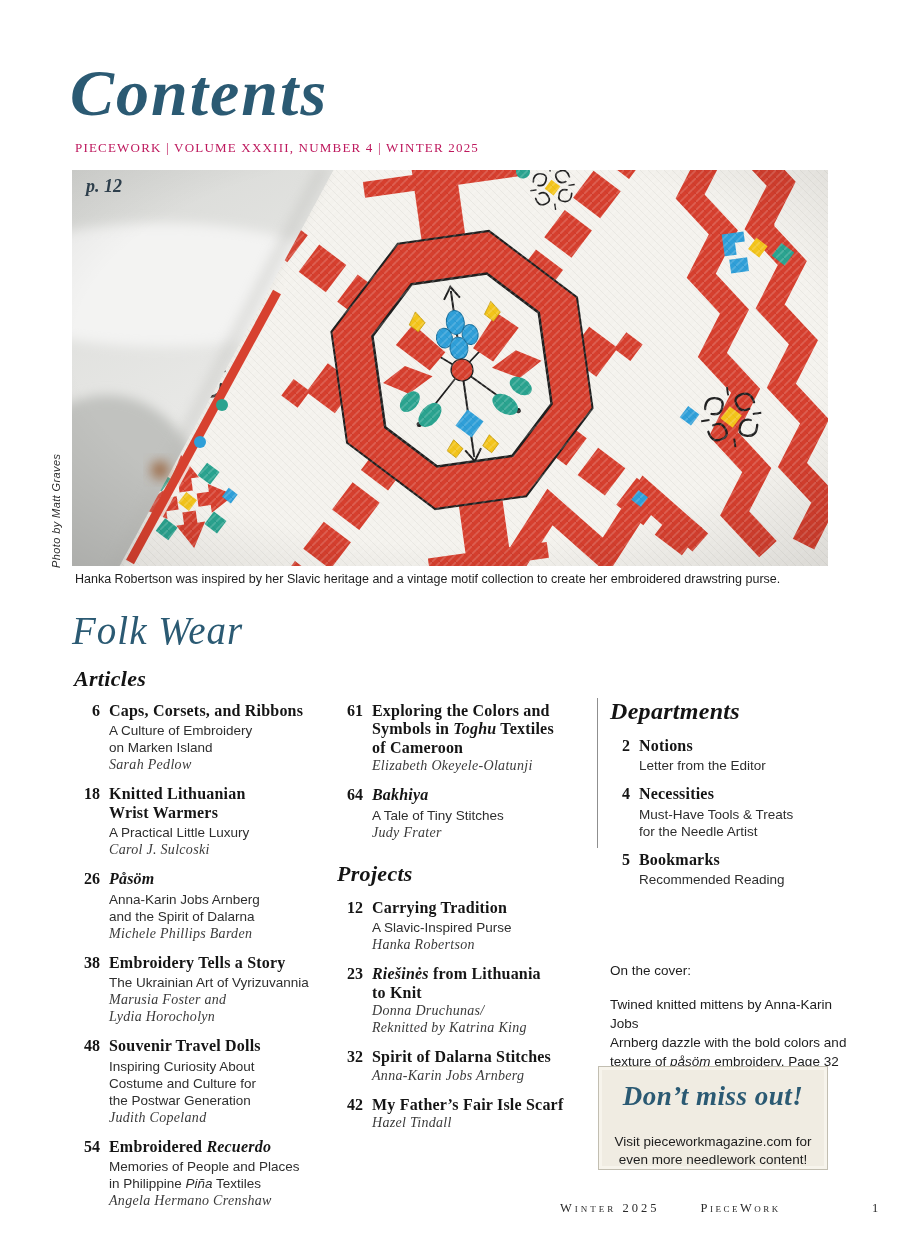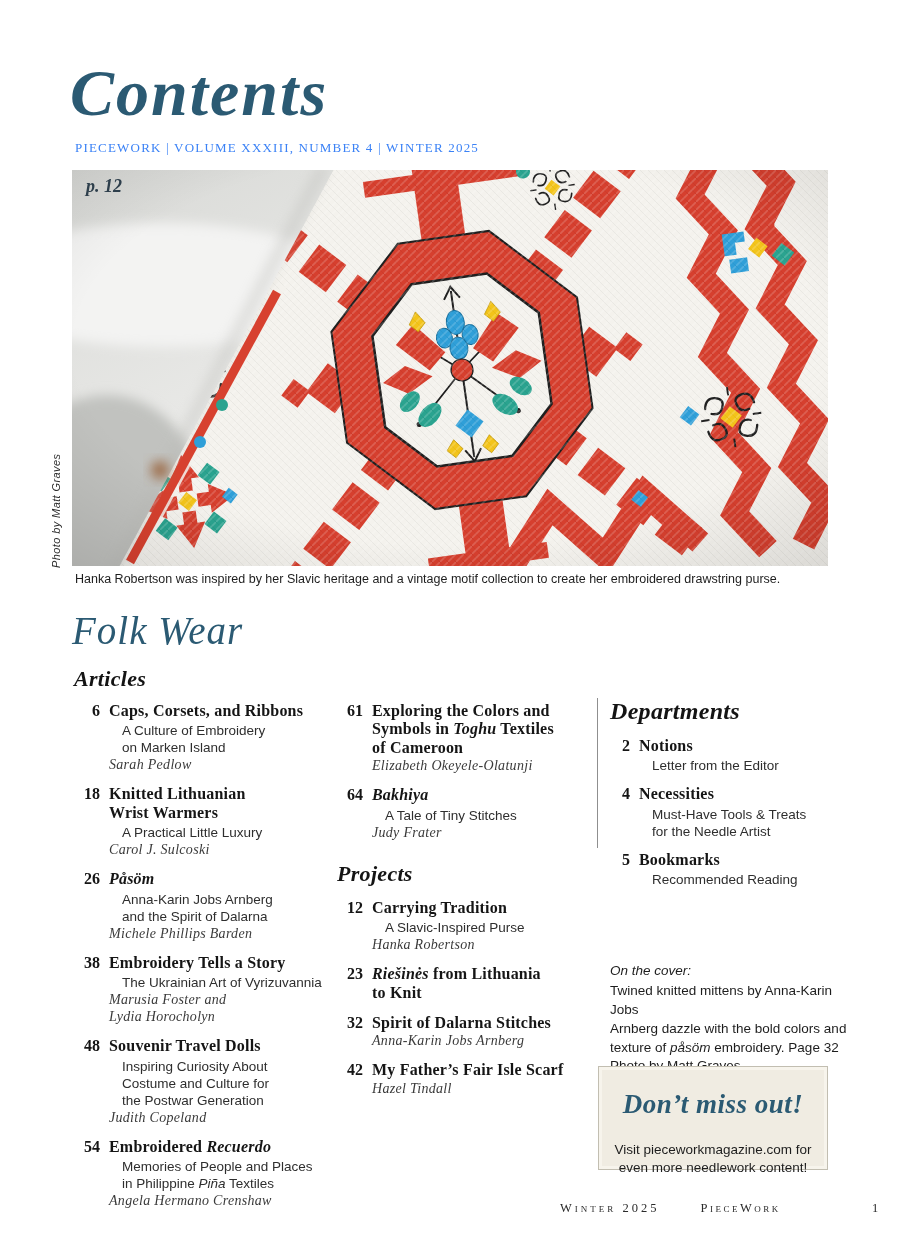--- a/index.html
+++ b/index.html
@@ -1,21 +1,21 @@
 <!DOCTYPE html>
 <html><head>
 <meta charset="utf-8">
 <style>
   html,body{margin:0;padding:0;background:#888;}
   .page{position:relative;width:900px;height:1248px;background:#ffffff;overflow:hidden;
         font-family:"Liberation Serif",serif;color:#1c1c1c;}
 
   .masthead{position:absolute;left:70px;top:60px;font-style:italic;font-weight:bold;
             font-size:66px;line-height:1;color:#2b5a73;letter-spacing:2px;}
-  .issue-line{position:absolute;left:75px;top:140px;font-size:13px;letter-spacing:1.2px;color:#3b82f6;}
+  .issue-line{position:absolute;left:75px;top:140px;font-size:13px;letter-spacing:1.2px;color:#be185d;}
 
   .photo{position:absolute;left:72px;top:170px;width:756px;height:396px;overflow:hidden;background:#e7e7e5;}
   .pageref{position:absolute;left:86px;top:176px;font-style:italic;font-weight:bold;font-size:18px;color:#2e3f4c;z-index:5;}
   .credit{position:absolute;left:50px;top:448px;height:120px;font-family:"Liberation Sans",sans-serif;
           font-size:11px;font-style:italic;color:#2c2c2c;writing-mode:vertical-rl;transform:rotate(180deg);
           letter-spacing:.4px;white-space:nowrap;}
   .caption{position:absolute;left:75px;top:572px;width:748px;font-family:"Liberation Sans",sans-serif;
            font-size:12.5px;color:#1d1d1d;}
 
   .folkwear{position:absolute;left:72px;top:608px;font-style:italic;font-size:39px;color:#2b5a73;letter-spacing:1px;}
@@ -23,32 +23,32 @@
   .articles-heading{position:absolute;left:74px;top:666px;}
   .col{position:absolute;top:702px;width:258px;}
   .col1{left:74px;} .col2{left:337px;} .col3{left:610px;top:698px;width:266px;}
   .dep-heading{font-style:italic;font-weight:bold;font-size:24px;letter-spacing:.3px;margin:0 0 12px 0;color:#141414;}
   .projects-heading{font-style:italic;font-weight:bold;font-size:22px;letter-spacing:.3px;margin:20px 0 12px 0;color:#141414;}
   .vdivider{position:absolute;left:597px;top:698px;width:1px;height:150px;background:#8f8f8f;}
 
   .entry{display:flex;margin-bottom:12px;}
   .entry .num{width:26px;text-align:right;margin-right:9px;font-weight:bold;font-size:16px;line-height:1.15;flex:none;color:#151515;}
   .entry .title{font-weight:bold;font-size:16px;line-height:1.15;letter-spacing:.2px;color:#151515;}
-  .entry .sub{font-family:"Liberation Sans",sans-serif;font-size:13.5px;line-height:1.26;color:#2e2e2e;margin-top:2px;margin-left:13px;}
+  .entry .sub{font-family:"Liberation Sans",sans-serif;font-size:13.5px;line-height:1.26;color:#2e2e2e;margin-top:2px;}
   .entry .author{font-style:italic;font-size:14px;line-height:1.22;color:#3a3a3a;margin-top:0;letter-spacing:.3px;}
   .col3 .entry{margin-bottom:11px;}
   .col3 .entry .num{width:20px;}
 
   .cover-note{position:absolute;left:610px;top:962px;width:252px;font-family:"Liberation Sans",sans-serif;
               font-size:13.5px;line-height:1.4;color:#1d1d1d;}
-  .cover-note .label{font-style:italic;margin-bottom:1px;}
+  .cover-note .label{margin-bottom:15px;}
 
   .promo{position:absolute;left:598px;top:1066px;width:228px;height:102px;background:#f0ece2;
          border:1px solid #c2beb1;box-shadow:inset 0 0 0 3px #f7f4ec;text-align:center;}
-  .promo .ptitle{font-style:italic;font-weight:bold;font-size:27px;color:#2b5a73;margin-top:22px;letter-spacing:.5px;}
+  .promo .ptitle{font-style:italic;font-weight:bold;font-size:27px;color:#2b5a73;margin-top:14px;letter-spacing:.5px;}
   .promo .ptext{font-family:"Liberation Sans",sans-serif;font-size:13.5px;line-height:1.3;color:#1d1d1d;margin-top:21px;}
 
   .footer{position:absolute;left:560px;top:1201px;font-size:12.5px;color:#2a2a2a;font-variant:small-caps;}
   .footer .iss{letter-spacing:3px;}
   .footer .mag{letter-spacing:2.5px;margin-left:38px;text-align:right;}
   .pagenum{position:absolute;left:872px;top:1201px;font-size:12.5px;color:#2a2a2a;}
 </style>
 </head>
 <body>
 
@@ -292,20 +292,21 @@
           <div class="body">
             <div class="title">Carrying Tradition</div>
             <div class="sub">A Slavic-Inspired Purse</div>
             <div class="author">Hanka Robertson</div>
           </div>
         </div>
         <div class="entry">
           <div class="num">23</div>
           <div class="body">
             <div class="title"><i>Riešinės</i> from Lithuania<br>to Knit</div>
+            <div class="author">Donna Druchunas/<br>Reknitted by Katrina King</div>
           </div>
         </div>
         <div class="entry">
           <div class="num">32</div>
           <div class="body">
             <div class="title">Spirit of Dalarna Stitches</div>
             <div class="author">Anna-Karin Jobs Arnberg</div>
           </div>
         </div>
         <div class="entry">

